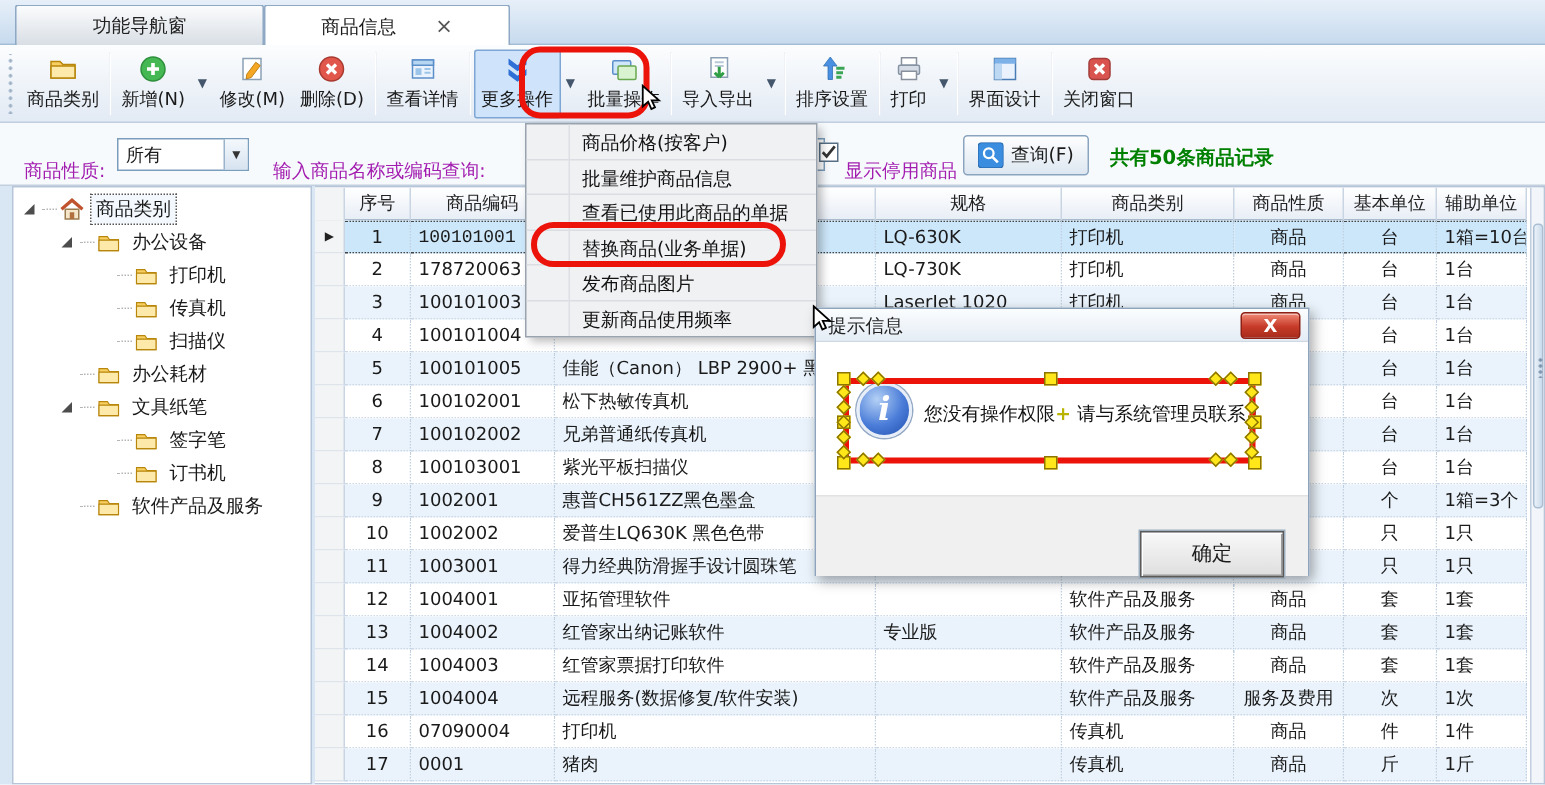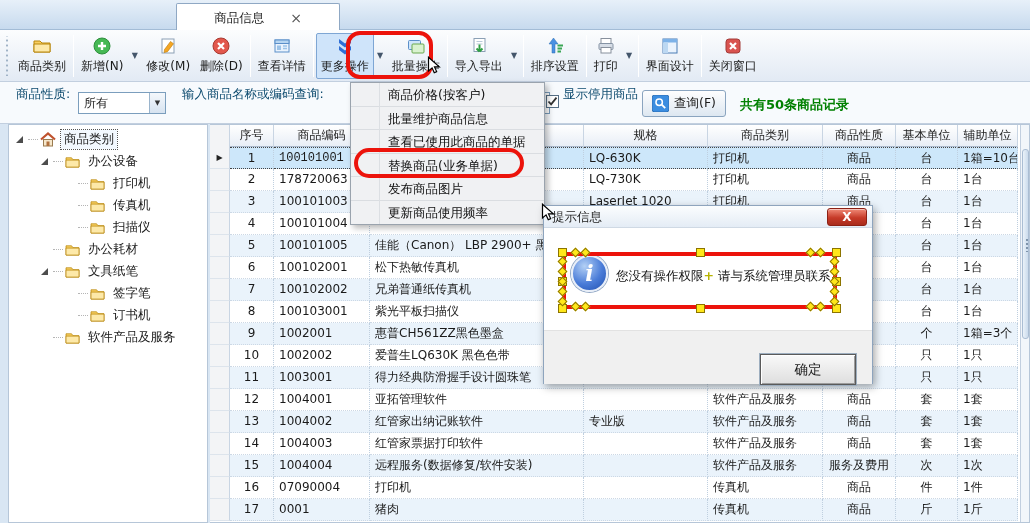--- a/index.html
+++ b/index.html
@@ -16,21 +16,21 @@
 .toolbar{position:absolute;left:0;top:30px;width:1030px;height:52px;background:linear-gradient(#fcfdfe,#e2eaf4);border-bottom:1px solid #c2cfdf;display:flex;align-items:center}
 .tb-handle{width:10px;height:40px;margin-left:3px;background-image:radial-gradient(circle,#9fb2c6 1px,transparent 1.2px);background-size:4px 5px;background-position:2px 2px;background-repeat:repeat-y}
 .tsep{width:1px;height:42px;background:#c3d0e0;border-right:1px solid #fff;margin:0 2px}
 .tgroup{display:flex;align-items:center;height:48px}
 .tbtn{display:flex;flex-direction:column;align-items:center;justify-content:center;gap:2px;height:46px;padding:0 4px;border:1px solid transparent;border-radius:2px;white-space:nowrap}
 .tbtn .lbl{font-size:12px;color:#1a1a1a}
 .tbtn.hl{background:#cfe4fa;border-color:#7ea6d4}
 .tarrow{width:13px;height:46px;display:flex;align-items:center;justify-content:center;color:#44566b;font-size:8px}
 
 .filterbar{position:absolute;left:0;top:82px;width:1030px;height:42px;background:#f7fafd;border-bottom:1px solid #c2cfdf}
-.flabel{position:absolute;top:4px;color:#0c4a6e;font-size:12.5px}
+.flabel{position:absolute;top:24px;color:#a21caf;font-size:12.5px}
 .fselect{position:absolute;left:78px;top:10px;width:88px;height:22px;background:#fff;border:1px solid #7b9ebd;display:flex;align-items:center}
 .fselect .val{flex:1;padding-left:5px;font-size:12px}
 .fselect .sarrow{width:16px;height:20px;background:linear-gradient(#f4f8fc,#d7e3f0);border-left:1px solid #9ab4cc;display:flex;align-items:center;justify-content:center;font-size:7px;color:#333}
 .finput{position:absolute;left:352px;top:10px;width:198px;height:22px;background:#fff;border:1px solid #7b9ebd}
 .fcheck{position:absolute;left:546px;top:13px;width:13px;height:13px;background:#fff;border:1px solid #566f85}
 .qbtn{position:absolute;left:642px;top:8px;width:84px;height:27px;border:1px solid #8aa4bf;border-radius:3px;background:linear-gradient(#fefefe,#dde7f1);display:flex;align-items:center;justify-content:center;gap:5px;font-size:12.5px}
 .count{position:absolute;left:740px;top:14px;font-size:13px;font-weight:bold}
 
 .tree{position:absolute;left:8px;top:124px;width:200px;height:399px;background:#fff;border:1px solid #b6c6d8;overflow:hidden;padding-top:3px}
 .trow{display:flex;align-items:center;height:22px;white-space:nowrap}
@@ -75,20 +75,23 @@
 .ann-rect{left:562px;top:252px;width:275px;height:57px;border-radius:2px}
 .hsq{position:absolute;width:9px;height:9px;background:#ffe71a;border:1px solid #8c7400;z-index:71}
 .hdm{position:absolute;width:7px;height:7px;background:#ffe71a;border:1px solid #8c7400;transform:rotate(45deg);z-index:71}
 
 .cursor{position:absolute;z-index:90;pointer-events:none}
 </style>
 </head>
 <body>
 
 <div class="tabstrip">
+  <div class="tab inactive">
+    <span>功能导航窗</span>
+  </div>
   <div class="tab active">
     <span>商品信息</span>
     <span class="tab-close">×</span>
   </div>
 </div>
 
 <div class="toolbar">
   <div class="tb-handle"></div>
 <div class="tgroup">
       <div class="tbtn">

